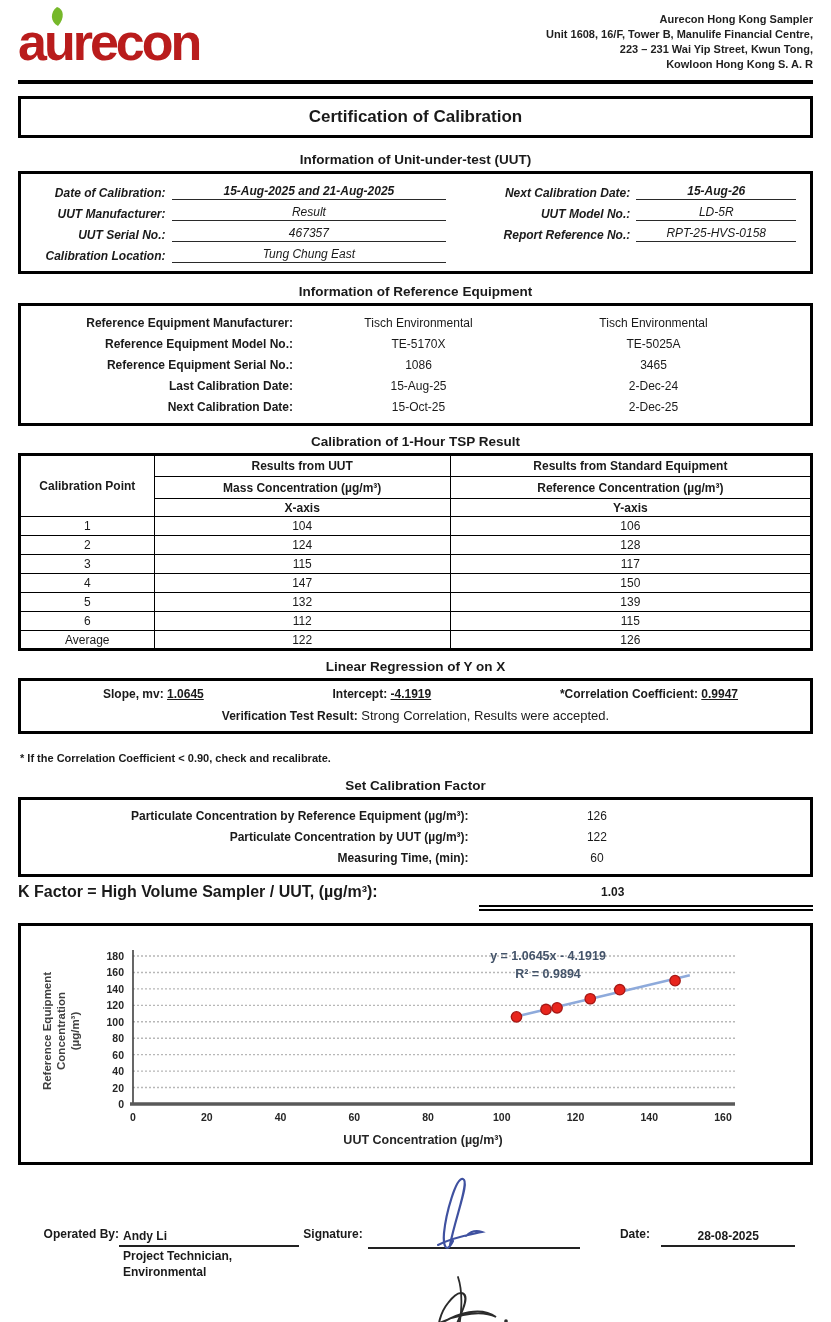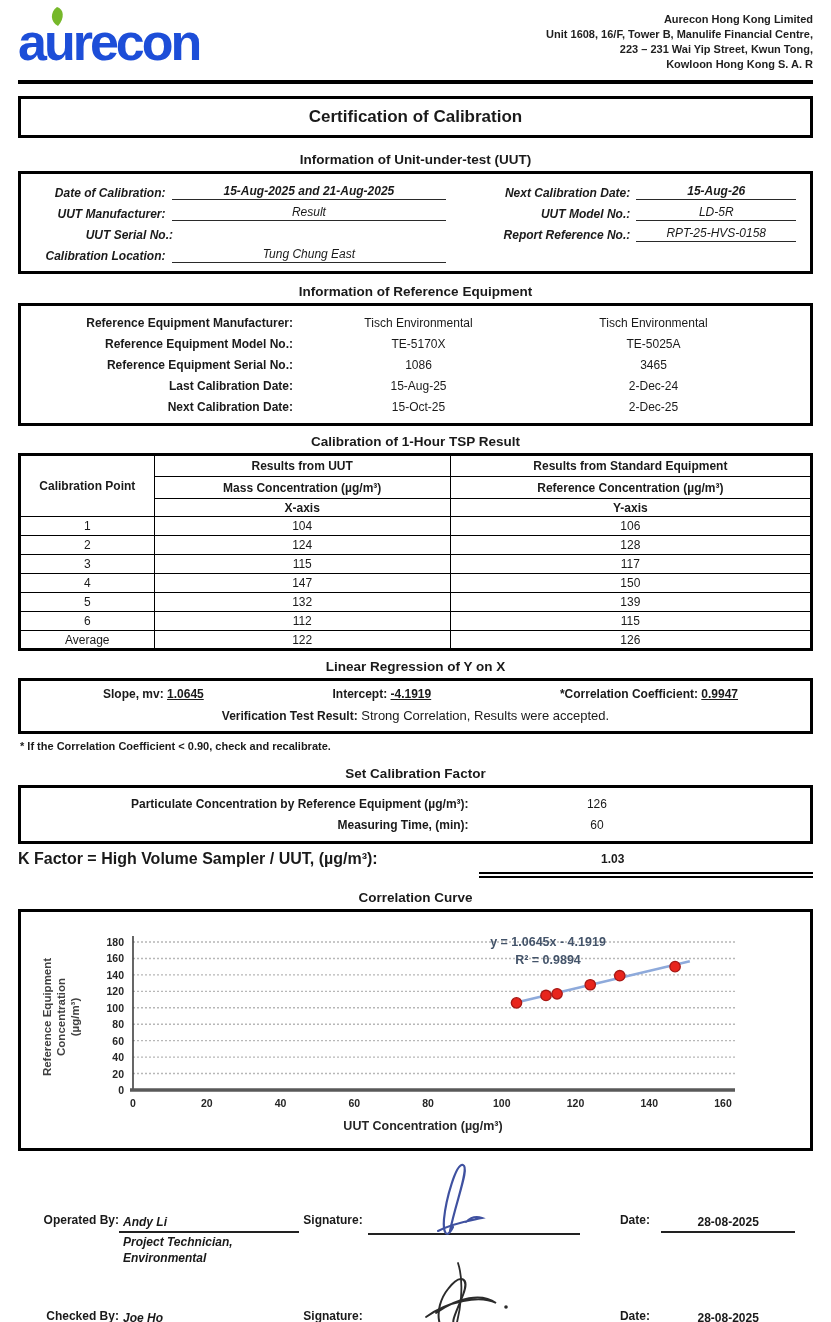--- a/index.html
+++ b/index.html
@@ -7,21 +7,21 @@
   body {
     width:831px; height:1322px; margin:0 auto;
     font-family:"Liberation Sans", sans-serif;
     color:#1a1a1a; position:relative; overflow:hidden;
   }
   .page { padding:6px 18px 0 18px; }
 
   
   .header { display:flex; justify-content:space-between; align-items:flex-start; height:68px; }
   .logo { position:relative; padding-top:10px; }
-  .logo-text { font-size:52px; font-weight:800; letter-spacing:-3px; color:#1d4ed8; line-height:1; }
+  .logo-text { font-size:52px; font-weight:800; letter-spacing:-3px; color:#b91c1c; line-height:1; }
   .leaf { position:absolute; left:28px; top:0px; }
   .addr { text-align:right; font-size:11px; font-weight:700; line-height:1.35; padding-top:6px; color:#1f1f1f; }
   .top-rule { border:none; border-top:4px solid #000; margin:6px 0 12px 0; }
 
   
   .title-box { border:3px solid #000; text-align:center; padding:8px 0; margin-bottom:14px; }
   .title-box h1 { font-size:17px; font-weight:800; }
 
   .sec-head { text-align:center; font-size:13.5px; font-weight:800; margin:4px 0 4px 0; }
 
@@ -56,21 +56,21 @@
   table.tsp td.data { height:19px; }
   .cp-col { width:17%; }
 
   
   .reg-box { border:3px solid #000; padding:6px 12px 8px 12px; margin-bottom:4px; }
   .reg-row1 { display:flex; justify-content:space-between; padding:0 60px 0 70px; font-size:12px; font-weight:700; }
   .reg-row1 .pair { white-space:nowrap; }
   .uline { font-weight:800; text-decoration:underline; }
   .reg-row2 { text-align:center; font-size:13px; margin-top:7px; }
   .reg-row2 .lab { font-weight:700; font-size:12px; }
-  .footnote { font-size:11px; font-weight:700; margin:6px 0 14px 2px; }
+  .footnote { font-size:11px; font-weight:700; margin:18px 0 14px 2px; }
 
   
   .factor-box { border:3px solid #000; padding:5px 0 6px 0; }
   .factor-row { display:flex; height:21px; align-items:center; }
   .factor-label { width:58%; font-size:12px; font-weight:700; text-align:right; padding-right:10px; white-space:nowrap; }
   .factor-value { width:30%; font-size:12px; text-align:center; }
   .kfactor-row { display:flex; align-items:center; height:24px; margin-top:3px; }
   .kfactor-label { width:58%; font-size:16px; font-weight:700; text-align:left; padding-right:10px; }
   .kfactor-value-wrap { width:42%; }
   .kfactor-value { font-size:12px; font-weight:700; text-align:center; width:80%; }
@@ -80,21 +80,21 @@
   .chart-box { border:3px solid #000; padding:2px; margin-bottom:14px; }
   .tick-label { font-size:10.5px; font-weight:700; fill:#262626; }
   .axis-label { font-size:12.5px; font-weight:700; fill:#262626; }
   .y-axis-label { font-size:11.5px; font-weight:700; fill:#404040; }
   .eq-label { font-size:12.5px; font-weight:700; }
 
   
   .sig-section { padding:30px 18px 0 18px; }
   .sig-row { display:flex; margin-bottom:26px; position:relative; }
   .sig-role { width:90px; font-size:12px; font-weight:700; text-align:right; padding-top:18px; white-space:nowrap; }
-  .sig-name-block { width:200px; margin-left:0;font-style:italic; }
+  .sig-name-block { width:200px; margin-left:0; }
   .sig-name { font-size:12px; font-weight:700; border-bottom:2px solid #222; padding:20px 0 2px 4px; width:180px; }
   .sig-title-line { font-size:12px; font-weight:700; padding:2px 0 0 4px; }
   .sig-sign-label { width:70px; font-size:12px; font-weight:700; padding-top:18px; }
   .sig-line { width:230px; border-bottom:2px solid #222; position:relative; height:40px; margin-right:40px; }
   .sig-line svg { position:absolute; bottom:-18px; left:40px; }
   .sig-date-label { width:45px; font-size:12px; font-weight:700; padding-top:18px; }
   .sig-date { width:145px; border-bottom:2px solid #222; font-size:12px; font-weight:700; text-align:center; padding-top:20px; height:38px; }
 </style>
 </head>
 <body>
@@ -104,21 +104,21 @@
   <div class="header">
     <div class="logo">
       <span class="leaf">
         <svg width="22" height="22" viewBox="0 0 22 22">
           <path d="M11 1 C18 3, 19 12, 12 20 C4 16, 4 6, 11 1 Z" fill="#76b82a"></path>
         </svg>
       </span>
       <span class="logo-text">aurecon</span>
     </div>
     <div class="addr">
-      <div>Aurecon Hong Kong Limited</div>
+      <div>Aurecon Hong Kong Sampler</div>
       <div>Unit 1608, 16/F, Tower B, Manulife Financial Centre,</div>
       <div>223 – 231 Wai Yip Street, Kwun Tong,</div>
       <div>Kowloon Hong Kong S. A. R</div>
     </div>
   </div>
   <hr class="top-rule">
 
   <div class="title-box">
     <h1>Certification of Calibration</h1>
   </div>
@@ -129,20 +129,21 @@
       <div class="uut-row">
         <div class="uut-label">Date of Calibration:</div>
         <div class="uut-value bold">15-Aug-2025 and 21-Aug-2025</div>
       </div>
       <div class="uut-row">
         <div class="uut-label">UUT Manufacturer:</div>
         <div class="uut-value">Result</div>
       </div>
       <div class="uut-row">
         <div class="uut-label">UUT Serial No.:</div>
+        <div class="uut-value">467357</div>
       </div>
       <div class="uut-row">
         <div class="uut-label">Calibration Location:</div>
         <div class="uut-value">Tung Chung East</div>
       </div>
     </div>
     <div class="uut-col right">
       <div class="uut-row">
         <div class="uut-label">Next Calibration Date:</div>
         <div class="uut-value bold">15-Aug-26</div>
@@ -264,33 +265,36 @@
   </div>
   <div class="footnote">* If the Correlation Coefficient &lt; 0.90, check and recalibrate.</div>
 
   <div class="sec-head">Set Calibration Factor</div>
   <div class="factor-box">
     <div class="factor-row">
       <div class="factor-label">Particulate Concentration by Reference Equipment (µg/m³):</div>
       <div class="factor-value">126</div>
     </div>
     <div class="factor-row">
+      <div class="factor-label">Particulate Concentration  by UUT (µg/m³):</div>
+      <div class="factor-value">122</div>
+    </div>
+    <div class="factor-row">
       <div class="factor-label">Measuring Time, (min):</div>
       <div class="factor-value">60</div>
     </div>
   </div>
   <div class="kfactor-row">
     <div class="kfactor-label">K Factor = High Volume Sampler / UUT, (µg/m³):</div>
     <div class="kfactor-value-wrap">
       <div class="kfactor-value">1.03</div>
     </div>
   </div>
   <div class="dbl-line"></div>
 
-  <div class="sec-head">Correlation Curve</div>
   <div class="chart-box">
     <svg id="chart-svg" width="789" height="228" viewBox="0 0 789 228">
       <g id="chart-layer">
           <line x1="110" x2="712" y1="159.55555555555554" y2="159.55555555555554" stroke="#b7b7b7" stroke-width="1.4" stroke-dasharray="2 2"></line>
           <line x1="110" x2="712" y1="143.11111111111111" y2="143.11111111111111" stroke="#b7b7b7" stroke-width="1.4" stroke-dasharray="2 2"></line>
           <line x1="110" x2="712" y1="126.66666666666667" y2="126.66666666666667" stroke="#b7b7b7" stroke-width="1.4" stroke-dasharray="2 2"></line>
           <line x1="110" x2="712" y1="110.22222222222223" y2="110.22222222222223" stroke="#b7b7b7" stroke-width="1.4" stroke-dasharray="2 2"></line>
           <line x1="110" x2="712" y1="93.77777777777777" y2="93.77777777777777" stroke="#b7b7b7" stroke-width="1.4" stroke-dasharray="2 2"></line>
           <line x1="110" x2="712" y1="77.33333333333334" y2="77.33333333333334" stroke="#b7b7b7" stroke-width="1.4" stroke-dasharray="2 2"></line>
           <line x1="110" x2="712" y1="60.888888888888886" y2="60.888888888888886" stroke="#b7b7b7" stroke-width="1.4" stroke-dasharray="2 2"></line>

